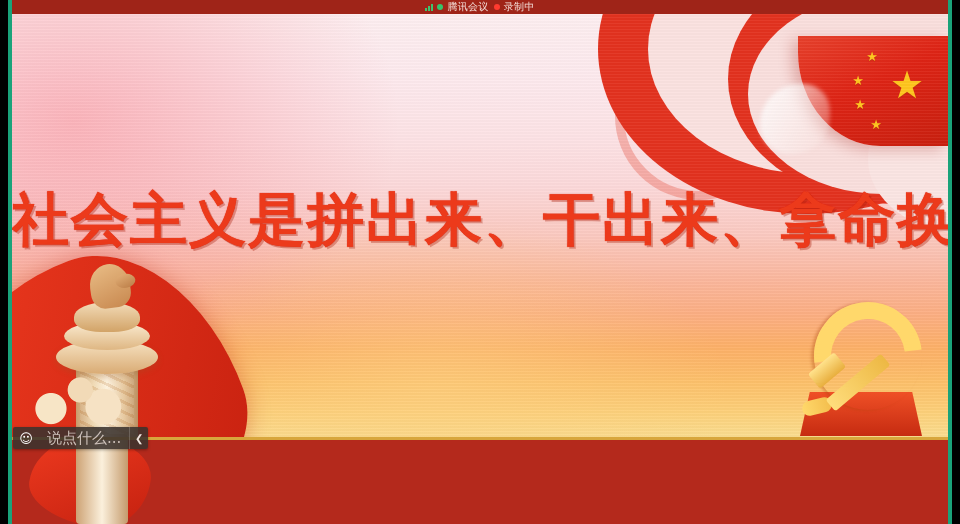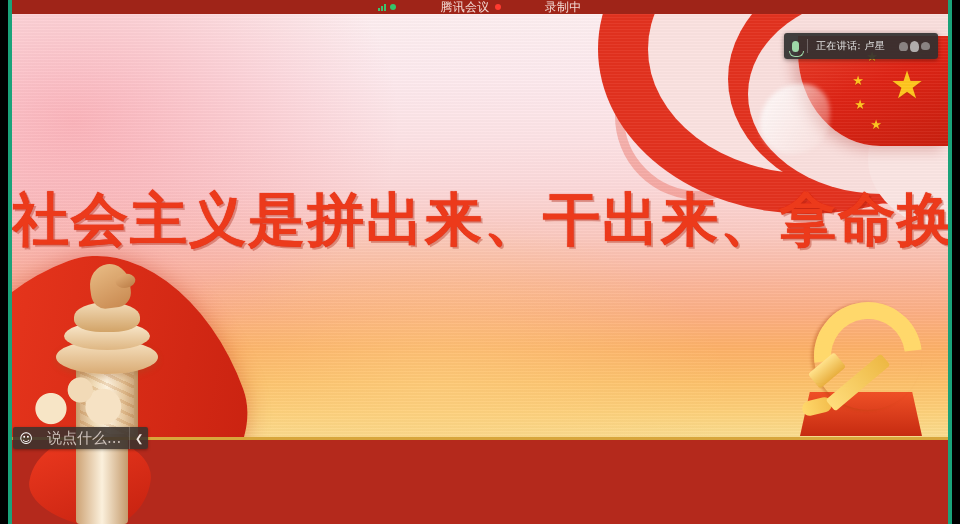--- a/index.html
+++ b/index.html
@@ -19,21 +19,21 @@
   .topbar{position:absolute;left:12px;right:12px;top:0;height:14px;background:#9f2418;
           display:flex;align-items:center;justify-content:center;gap:5px;z-index:30;}
   .tb-group{display:flex;align-items:center;gap:4px;}
   .signal{display:inline-flex;align-items:flex-end;gap:1px;height:8px;}
   .signal i{display:block;width:2px;background:#3ec46d;}
   .signal i:nth-child(1){height:3px;}
   .signal i:nth-child(2){height:5px;}
   .signal i:nth-child(3){height:7px;}
   .dot-green{width:6px;height:6px;border-radius:50%;background:#35c46a;display:inline-block;}
   .dot-red{width:6px;height:6px;border-radius:50%;background:#ff3b30;display:inline-block;}
-  .tb-text{font-size:12px;color:#f3dcd6;line-height:1;letter-spacing:.3px;white-space:nowrap;margin-left:40px;}
+  .tb-text{font-size:10px;color:#f3dcd6;line-height:1;letter-spacing:.3px;white-space:nowrap;}
 
   
   .slide{position:absolute;left:12px;right:12px;top:14px;height:428px;overflow:hidden;
          background:linear-gradient(180deg,
             #fdeef0 0%, #fdeaee 14%, #fde3e6 28%,
             #fcd9da 40%, #fbc9c0 52%, #fbb79d 62%,
             #fcae83 70%, #fdb068 78%, #fdc06a 86%,
             #fdd079 93%, #fadf95 100%);}
 
   
@@ -236,30 +236,20 @@
 
     <div class="scanlines"></div>
   </div>
 
   <div class="goldline"></div>
   <div class="redband">
     <div class="ribbon-tail"></div>
     <div class="pillar-tail"></div>
   </div>
 
-  <div class="speaker">
-    <span class="mic"></span>
-    <span class="sep"></span>
-    <span class="speaker-name">正在讲话: 卢星</span>
-    <span class="wave">
-        <i></i>
-        <i></i>
-        <i></i>
-      </span>
-  </div>
 
   <div class="chatbar">
     <span class="smiley">☺</span>
     <span class="chat-input">
       <span class="chat-placeholder">说点什么...</span>
     </span>
     <span class="collapse">❮</span>
   </div>
 
 </div>

